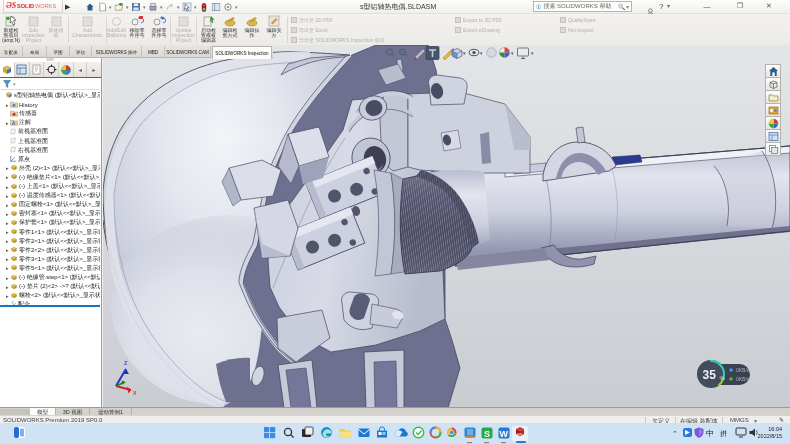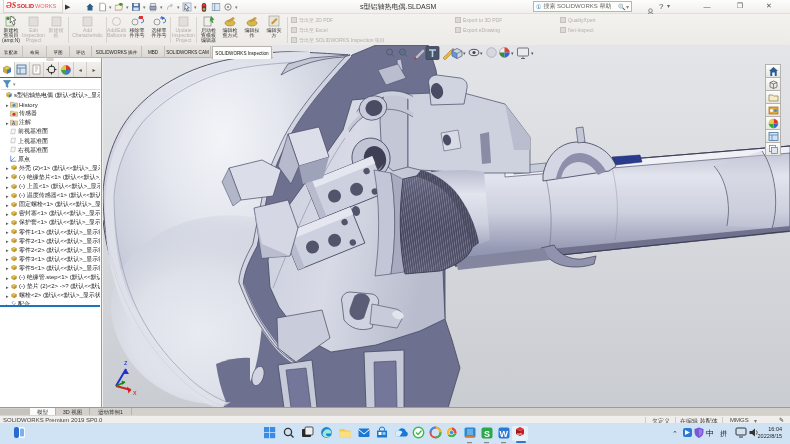--- a/index.html
+++ b/index.html
@@ -711,20 +711,34 @@
             <line x1="4" y1="4" x2="4" y2="9.5" stroke="#3a6a9a" stroke-width="0.6"></line>
           </svg>
         </div>
       <div class="tpbtn">
           <svg width="11" height="11" viewBox="0 0 11 11">
             <rect x="1.5" y="1.5" width="6" height="6" fill="#fff" stroke="#777" stroke-width="0.7"></rect>
             <rect x="3.5" y="3.5" width="6" height="6" fill="#dde8f2" stroke="#4a7aaa" stroke-width="0.7"></rect>
           </svg>
         </div>
     </div>
+    <div id="gauge">
+      <svg width="60" height="32" viewBox="0 0 60 32">
+        <rect x="14" y="6" width="41" height="21" rx="10.5" fill="#3a4150"></rect>
+        <circle cx="16" cy="16" r="14" fill="#434b5c"></circle>
+        <path d="M 16 2.8 A 13.2 13.2 0 0 1 28.2 20.5" fill="none" stroke="#35c8b0" stroke-width="2.2" stroke-linecap="round"></path>
+        <path d="M 28.2 20.5 A 13.2 13.2 0 0 1 24 27" fill="none" stroke="#8ad04a" stroke-width="2.2" stroke-linecap="round"></path>
+        <text x="7.5" y="20.5" font-size="12" fill="#eef1f5" font-weight="bold">35</text>
+        <text x="24.5" y="22" font-size="6" fill="#cfd4dc">%</text>
+        <circle cx="36" cy="12" r="1.7" fill="#3aa0f0"></circle>
+        <circle cx="36" cy="21" r="1.7" fill="#52c41a"></circle>
+        <text x="41" y="14" font-size="5" fill="#aeb4bf">0KB/s</text>
+        <text x="41" y="23" font-size="5" fill="#aeb4bf">0KB/s</text>
+      </svg>
+    </div>
     <div class="abs" style="left:6px;top:310px;">
       <svg width="36" height="40" viewBox="0 0 36 40">
         <line x1="7" y1="31" x2="17" y2="14" stroke="#2233cc" stroke-width="2"></line>
         <path d="M17 14 L14.2 19 L20 19 Z" fill="#2233cc"></path>
         <text x="15" y="10" font-size="7" fill="#2233cc">z</text>
         <line x1="7" y1="31" x2="22" y2="35" stroke="#cc2222" stroke-width="2"></line>
         <path d="M22 35 L18 31.5 L19.5 38.5 Z" fill="#cc2222"></path>
         <text x="24" y="40" font-size="7" fill="#cc2222">x</text>
         <line x1="7" y1="31" x2="16" y2="27" stroke="#118811" stroke-width="1.6"></line>
         <path d="M16 27 L12.5 25.5 L13.5 30 Z" fill="#118811"></path>

